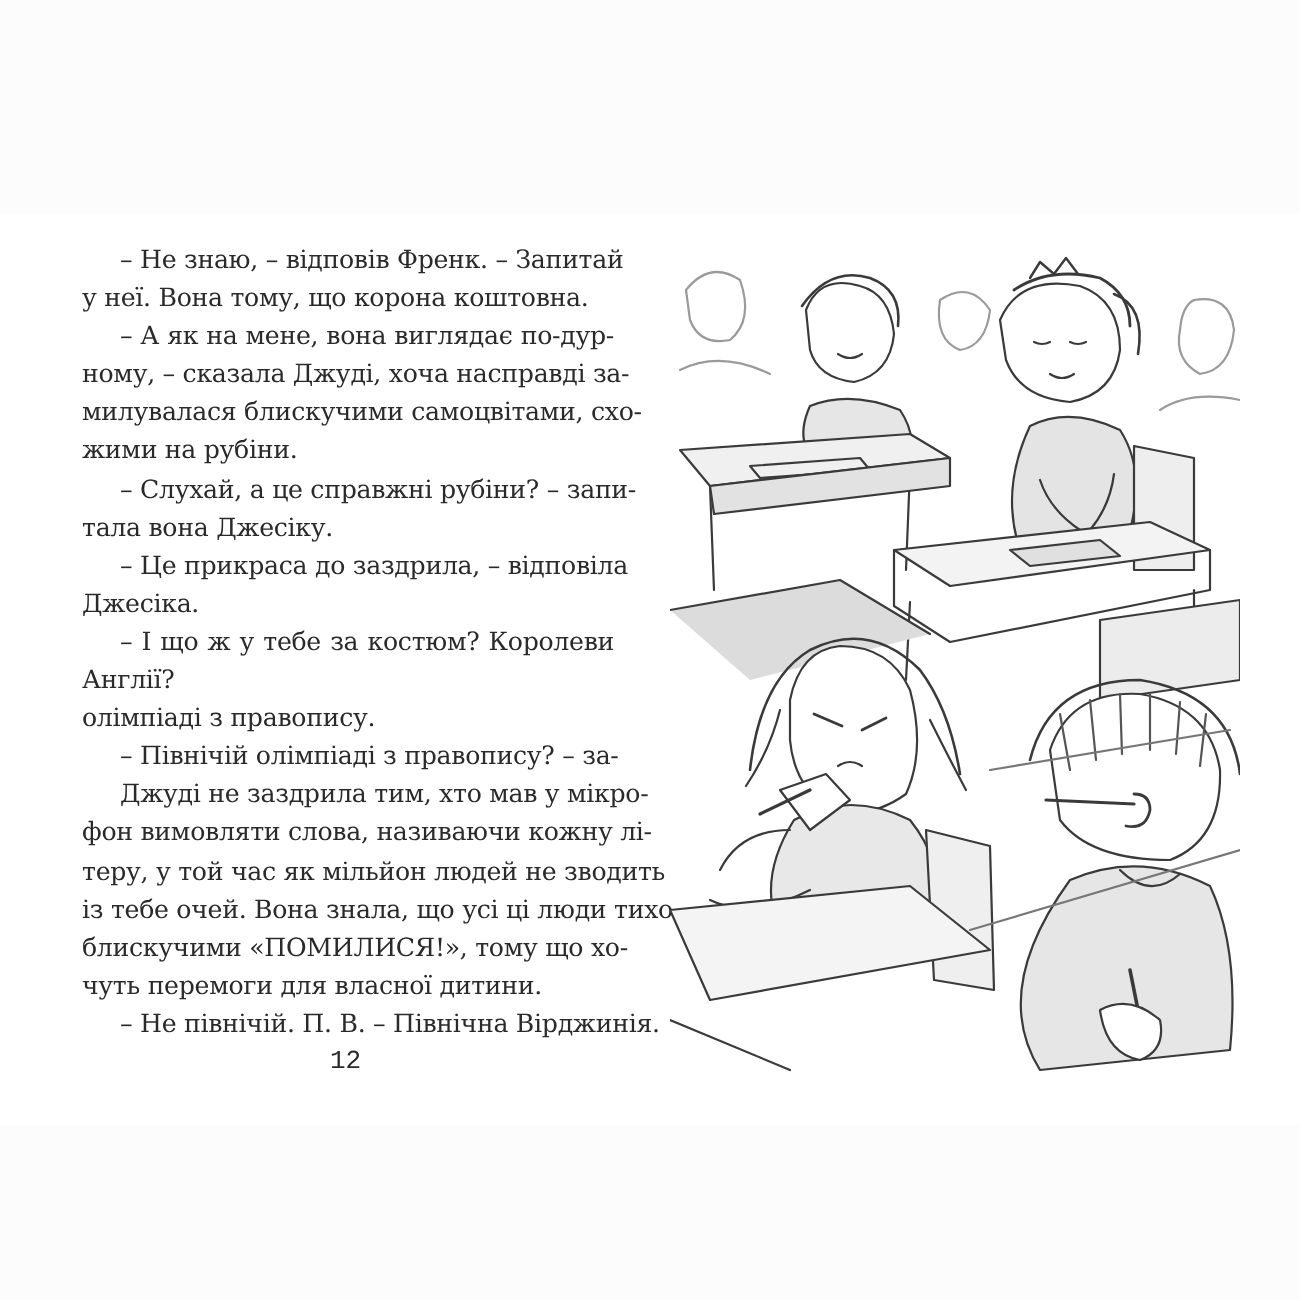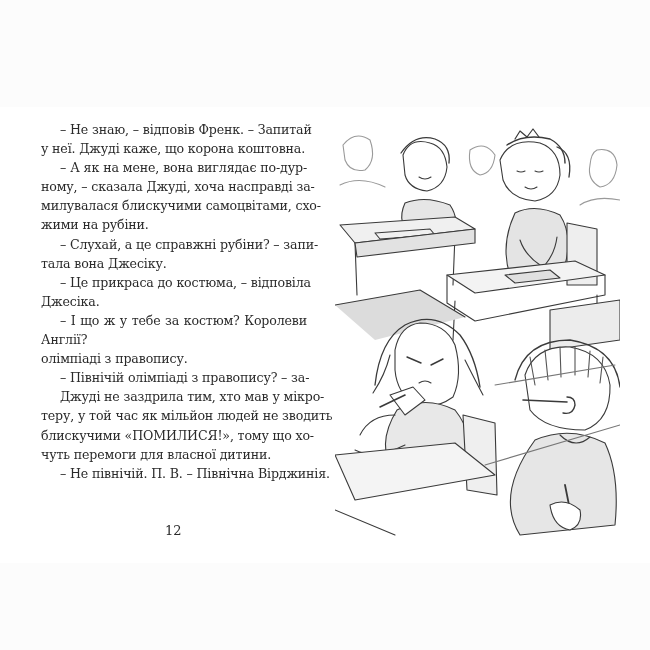--- a/index.html
+++ b/index.html
@@ -22,57 +22,59 @@
       color: #2a2a2a;
       text-align: justify;
       letter-spacing: -0.15px;
     }
     .line { display: block; white-space: nowrap; text-align-last: justify; }
     .line.last { text-align-last: left; }
     .indent { padding-left: 19px; }
     .emph { }
     .page-number {
       position: absolute; left: 165px; top: 416px;
-      font-size: 13px; color: #2a2a2a;
+      font-size: 13px; color: #2a2a2a; font-family: Liberation Mono, monospace;
     }
     .illustration {
       position: absolute; left: 335px; top: 18px;
       width: 285px; height: 420px;
     }
     .illustration svg { width: 100%; height: 100%; display: block; }
   </style>
 </head>
 <body>
 
 <div class="spread">
 
   <div class="text-column">
     <span class="line indent">– Не знаю, – відповів Френк. – Запитай</span>
-    <span class="line last">у неї. Джуді каже, що корона коштовна.</span>
+    <span class="line last">у неї. Вона тому, що корона коштовна.</span>
 
     <span class="line indent">– А як на мене, вона виглядає по-дур-</span>
     <span class="line">ному, – сказала Джуді, хоча насправді за-</span>
     <span class="line">милувалася блискучими самоцвітами, схо-</span>
     <span class="line last">жими на рубіни.</span>
 
     <span class="line indent">– Слухай, а це справжні рубіни? – запи-</span>
     <span class="line last">тала вона Джесіку.</span>
 
-    <span class="line indent">– Це прикраса до костюма, – відповіла</span>
+    <span class="line indent">– Це прикраса до заздрила, – відповіла</span>
     <span class="line last">Джесіка.</span>
 
     <span class="line indent">– І що ж у тебе за костюм? Королеви</span>
     <span class="line last">Англії?</span>
 
     <span class="line last">олімпіаді з правопису.</span>
 
     <span class="line indent">– Північій олімпіаді з правопису? – за-</span>
 
     <span class="line indent">Джуді не заздрила тим, хто мав у мікро-</span>
+    <span class="line">фон вимовляти слова, називаючи кожну лі-</span>
     <span class="line">теру, у той час як мільйон людей не зводить</span>
+    <span class="line">із тебе очей. Вона знала, що усі ці люди тихо</span>
     <span class="line"><span>блискучими «</span><span class="emph">ПОМИЛИСЯ</span><span>!», тому що хо-</span></span>
     <span class="line last">чуть перемоги для власної дитини.</span>
 
     <span class="line indent last">– Не північій. П. В. – Північна Вірджинія.</span>
   </div>
 
   <div class="page-number">12</div>
 
   <div class="illustration">
     <svg viewBox="0 0 285 420" fill="none" stroke="#3a3a3a" stroke-width="1.1" stroke-linecap="round" stroke-linejoin="round">

